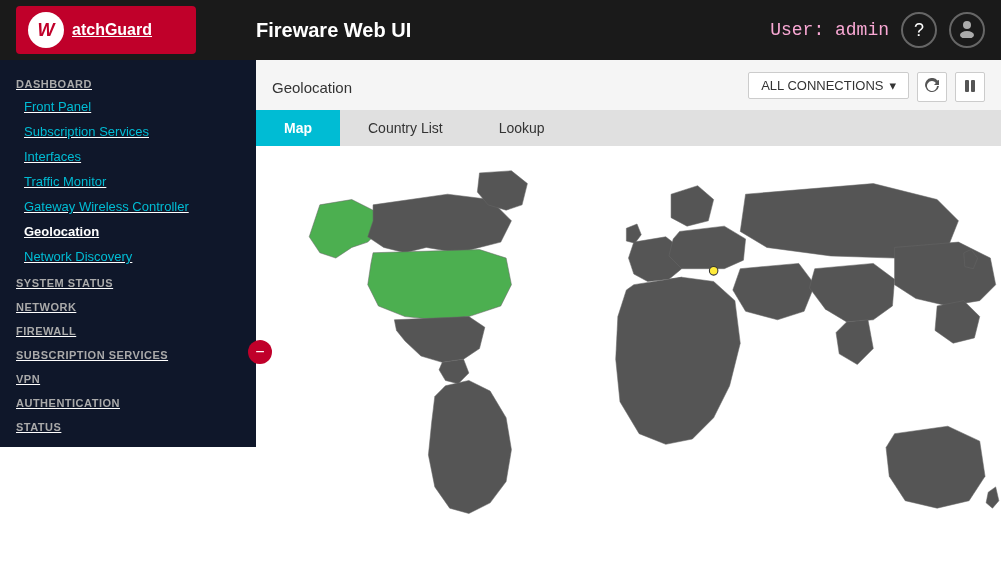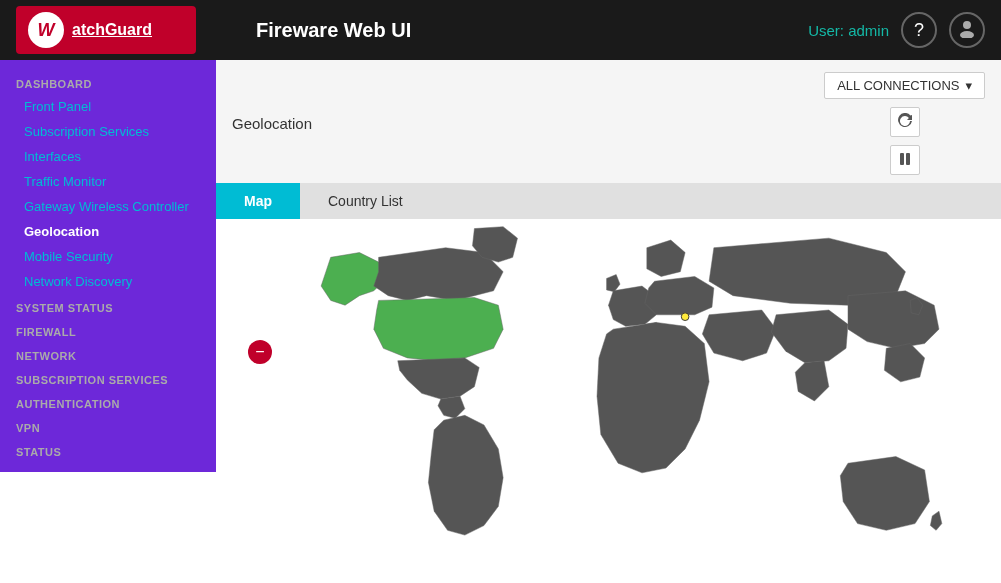--- a/index.html
+++ b/index.html
@@ -48,22 +48,23 @@
       font-weight: bold;
       margin-left: 60px;
       flex: 1;
     }
     .header-right {
       display: flex;
       align-items: center;
       gap: 12px;
     }
     .user-label {
-      color: #14b8a6;
-      font-size: 15px;
+      color: #f9a8d4;
+      font-size: 18px;
+      font-family: Liberation Mono, monospace;
     }
     .header-icon-btn {
       width: 36px;
       height: 36px;
       border: 2px solid #666;
       border-radius: 50%;
       background: transparent;
       color: white;
       font-size: 18px;
       cursor: pointer;
@@ -74,26 +75,27 @@
 
     
     .main-layout {
       display: flex;
       flex: 1;
       overflow: hidden;
     }
 
     
     .sidebar {
-      width: 216px;
-      background: #6d28d9;
+      width: 256px;
+      background: #0f172a;
       color: white;
       overflow-y: auto;
       flex-shrink: 0;
       padding: 10px 0;
+      text-decoration: underline;
     }
     .sidebar-section {
       padding: 8px 16px 4px 16px;
       font-size: 11px;
       font-weight: bold;
       color: #aaa;
       letter-spacing: 0.5px;
     }
     .sidebar-item {
       padding: 5px 24px 5px 24px;
@@ -138,23 +140,22 @@
       justify-content: space-between;
       padding: 12px 16px 8px 16px;
       background: #f5f5f5;
     }
     .page-title {
       font-size: 15px;
       color: #333;
     }
     .connections-controls {
       display: flex;
-      align-items: center;
+      align-items: flex-start;
       gap: 8px;
-      flex-direction: column;
     }
     .connections-btn {
       background: white;
       border: 1px solid #ccc;
       padding: 5px 12px;
       font-size: 13px;
       color: #333;
       cursor: pointer;
       display: flex;
       align-items: center;
@@ -244,29 +245,28 @@
   <div class="sidebar-wrapper">
     <div class="sidebar">
 
       <div class="sidebar-section">DASHBOARD</div>
       <div class="sidebar-item">Front Panel</div>
       <div class="sidebar-item">Subscription Services</div>
       <div class="sidebar-item">Interfaces</div>
       <div class="sidebar-item">Traffic Monitor</div>
       <div class="sidebar-item">Gateway Wireless Controller</div>
       <div class="sidebar-item active">Geolocation</div>
-      <div class="sidebar-item">Mobile Security</div>
       <div class="sidebar-item">Network Discovery</div>
 
       <div class="sidebar-section">SYSTEM STATUS</div>
+      <div class="sidebar-section">NETWORK</div>
       <div class="sidebar-section">FIREWALL</div>
-      <div class="sidebar-section">NETWORK</div>
       <div class="sidebar-section">SUBSCRIPTION SERVICES</div>
+      <div class="sidebar-section">VPN</div>
       <div class="sidebar-section">AUTHENTICATION</div>
-      <div class="sidebar-section">VPN</div>
       <div class="sidebar-section">STATUS</div>
     </div>
 
     <div class="sidebar-collapse-btn">
       <span>−</span>
     </div>
   </div>
 
   <div class="content-area">
 
@@ -291,20 +291,21 @@
               <rect x="8" y="1" width="4" height="12" rx="1"></rect>
             </svg>
           </span>
         </button>
       </div>
     </div>
 
     <div class="tabs-bar">
       <button class="tab active">Map</button>
       <button class="tab">Country List</button>
+      <button class="tab">Lookup</button>
     </div>
 
     <div class="map-container">
       <svg class="world-map" viewBox="0 0 700 380" xmlns="http://www.w3.org/2000/svg" style="background:#fff;">
 
         <rect width="700" height="380" fill="#ffffff"></rect>
 
         <path d="M60,40 L90,35 L110,45 L120,60 L105,75 L90,80 L75,90 L60,85 L50,70 L55,55 Z" fill="#4caf50" stroke="#666" stroke-width="0.5"></path>
 
         <path d="M110,40 L180,30 L220,35 L240,55 L230,75 L210,80 L190,85 L160,80 L140,85 L120,80 L105,70 L110,55 Z" fill="#555" stroke="#666" stroke-width="0.5"></path>

